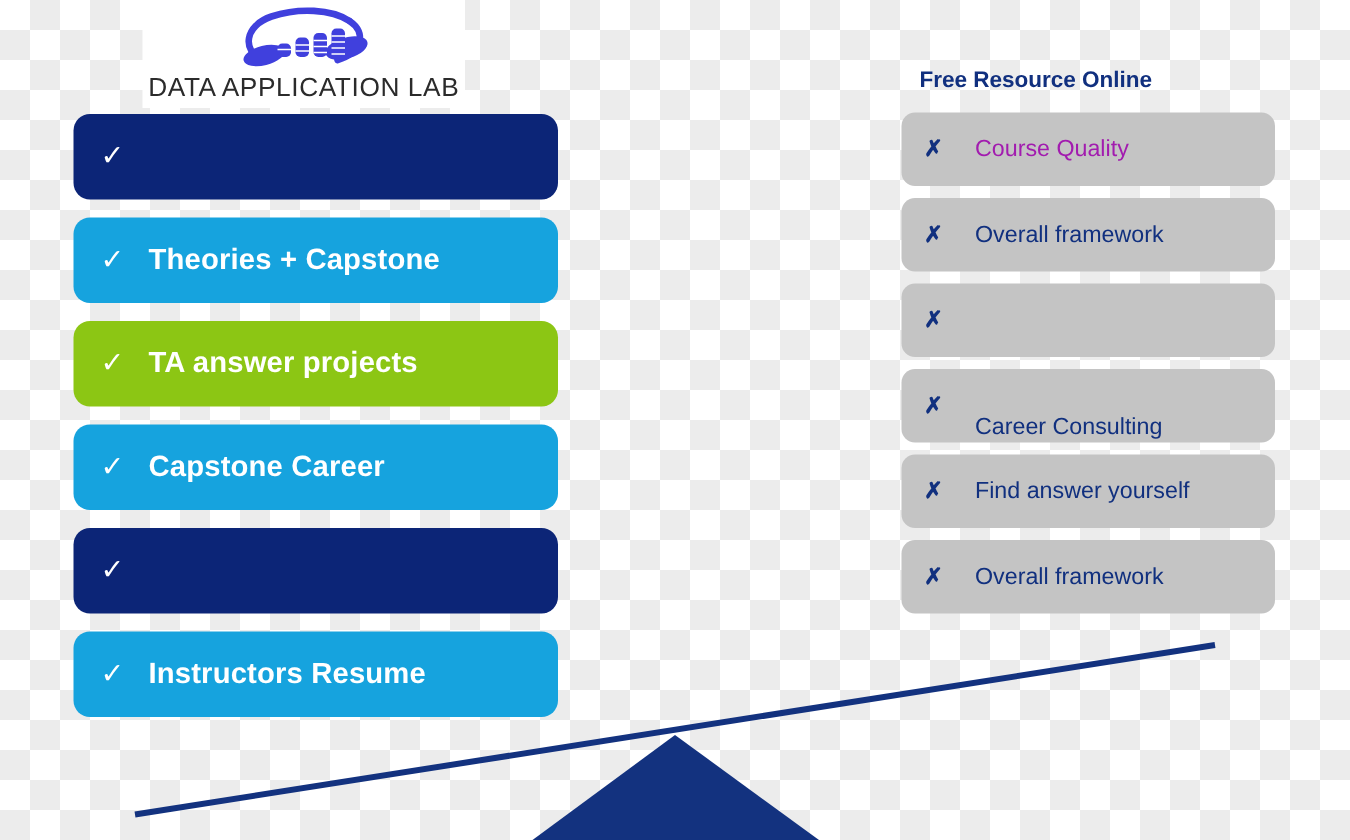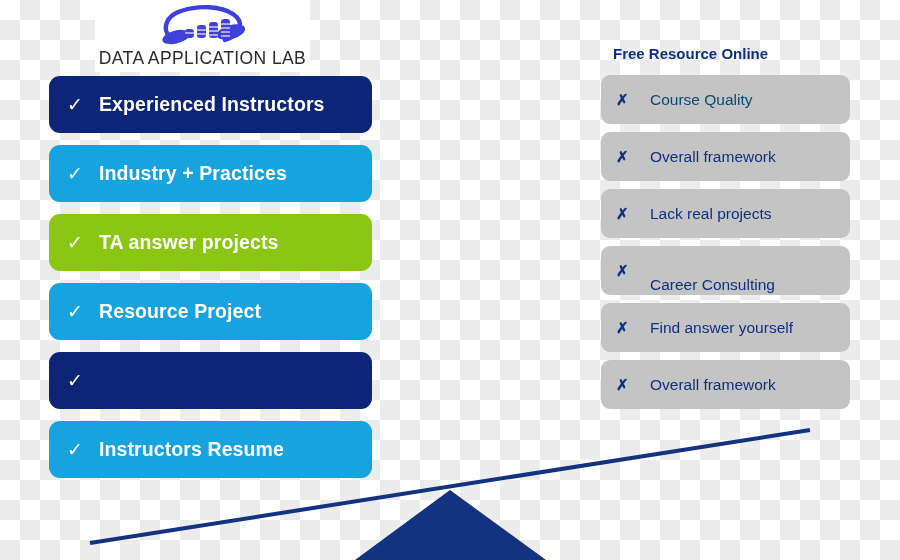--- a/index.html
+++ b/index.html
@@ -172,56 +172,54 @@
             <line x1="66" y1="32" x2="75" y2="32"></line>
         </g>
       </svg>
     </div>
     <div id="logo-wordmark" style="color: rgb(43, 43, 43);">DATA APPLICATION LAB</div>
   </div>
 
   <div id="pro-list">
     <div class="pro-row" style="background: rgb(12, 37, 119);">
       <span class="pro-check">✓</span>
-      <span class="pro-label">Experienced Instructors</span>
     </div>
     <div class="pro-row" style="background: rgb(22, 163, 222);">
       <span class="pro-check">✓</span>
-      <span class="pro-label">Industry + Practices</span>
+      <span class="pro-label">Theories + Capstone</span>
     </div>
     <div class="pro-row" style="background: rgb(140, 198, 20);">
       <span class="pro-check">✓</span>
       <span class="pro-label">TA answer projects</span>
     </div>
     <div class="pro-row" style="background: rgb(22, 163, 222);">
       <span class="pro-check">✓</span>
-      <span class="pro-label">Resource Project</span>
+      <span class="pro-label">Capstone Career</span>
     </div>
     <div class="pro-row" style="background: rgb(12, 37, 119);">
       <span class="pro-check">✓</span>
     </div>
     <div class="pro-row" style="background: rgb(22, 163, 222);">
       <span class="pro-check">✓</span>
       <span class="pro-label">Instructors Resume</span>
     </div>
   </div>
 
   <div id="con-heading" style="color: rgb(17, 48, 127);">Free Resource Online</div>
   <div id="con-list">
     <div class="con-row" style="background: rgb(196, 196, 196);">
       <span class="con-cross" style="color: rgb(17, 48, 127);">✗</span>
-      <span class="con-label" style="color: #0c4a6e; text-align: right;">Course Quality</span>
+      <span class="con-label" style="color: #a21caf; text-align: right;">Course Quality</span>
     </div>
     <div class="con-row" style="background: rgb(196, 196, 196);">
       <span class="con-cross" style="color: rgb(17, 48, 127);">✗</span>
       <span class="con-label" style="color: rgb(17, 48, 127);">Overall framework</span>
     </div>
     <div class="con-row" style="background: rgb(196, 196, 196);">
       <span class="con-cross" style="color: rgb(17, 48, 127);">✗</span>
-      <span class="con-label" style="color: rgb(17, 48, 127);">Lack real projects</span>
     </div>
     <div class="con-row" style="background: rgb(196, 196, 196);">
       <span class="con-cross" style="color: rgb(17, 48, 127);">✗</span>
       <span class="con-label" style="color: rgb(17, 48, 127); margin-top: 28px;">Career Consulting</span>
     </div>
     <div class="con-row" style="background: rgb(196, 196, 196);">
       <span class="con-cross" style="color: rgb(17, 48, 127);">✗</span>
       <span class="con-label" style="color: rgb(17, 48, 127);">Find answer yourself</span>
     </div>
     <div class="con-row" style="background: rgb(196, 196, 196);">

